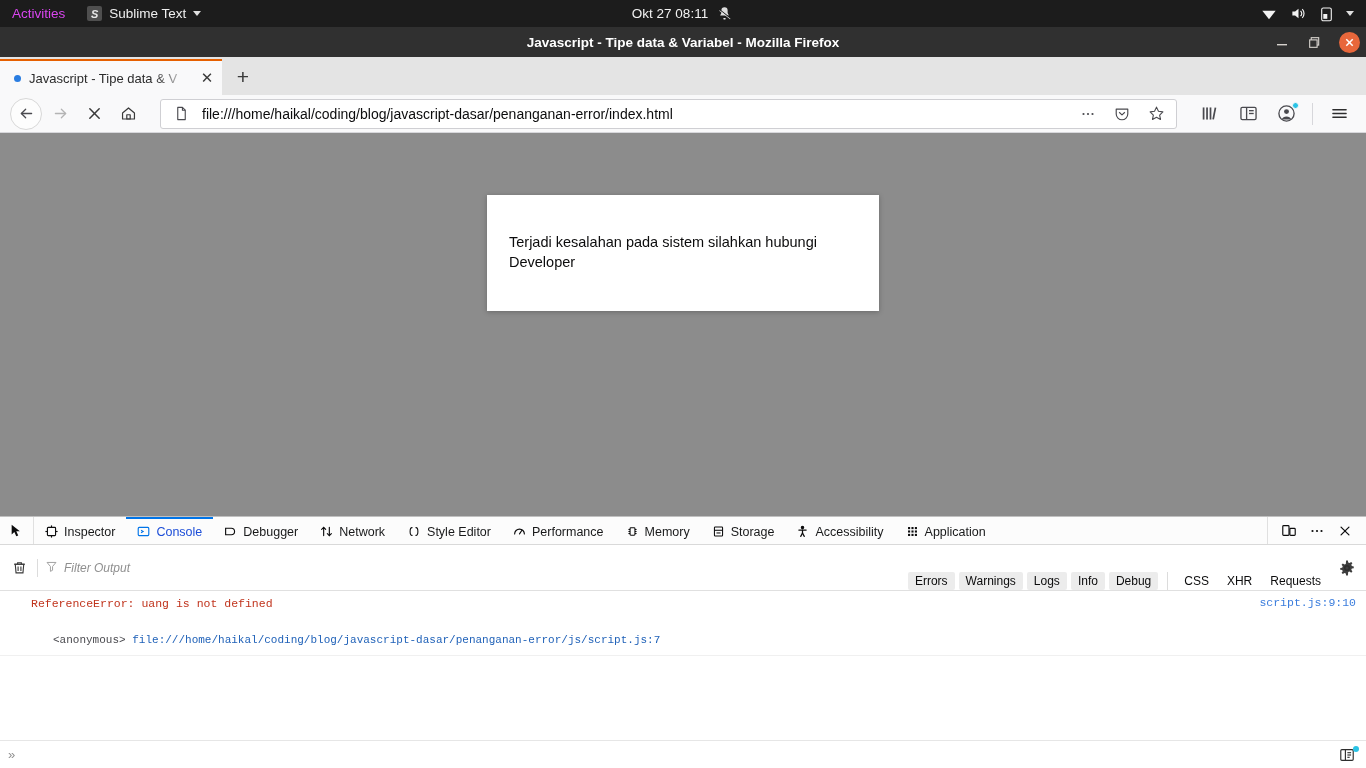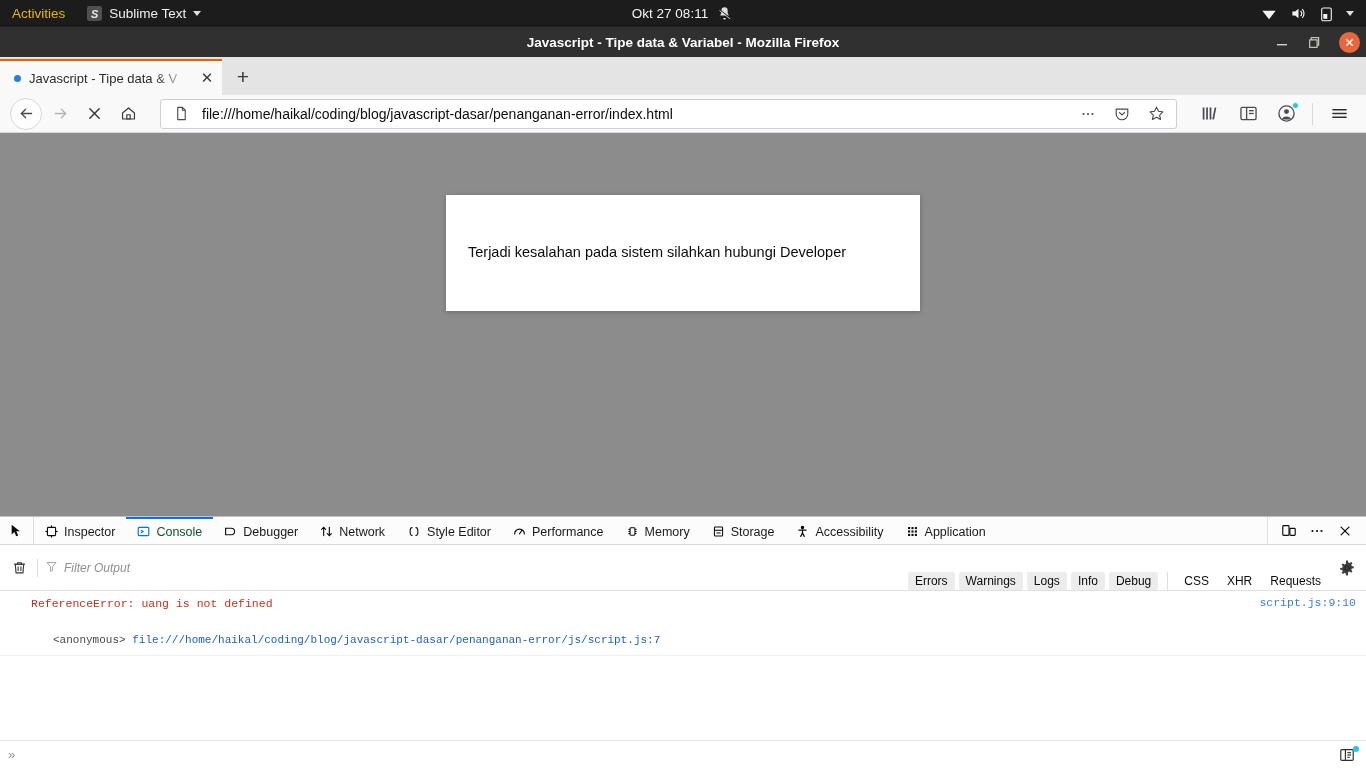--- a/index.html
+++ b/index.html
@@ -10,21 +10,21 @@
   }
   body { display: flex; flex-direction: column; }
 
   
   .gnome-bar {
     height: 27px; background: #1c1c1c; color: #ffffff;
     display: flex; align-items: center; flex: 0 0 27px;
     font-size: 13.5px; position: relative; padding: 0 12px;
   }
   .gnome-left { display: flex; align-items: center; gap: 22px; }
-  .activities { font-size: 13.5px; color: #eab308; text-align: center; }
+  .activities { font-size: 13.5px; color: #d946ef; text-align: center; }
   .app-menu { display: flex; align-items: center; gap: 7px; color: #efefef; }
   .sublime-icon {
     width: 15px; height: 15px; background: #4f4f4f; border-radius: 2px;
     display: flex; align-items: center; justify-content: center;
     font-size: 11px; font-weight: bold; color: #e8e8e8; font-style: italic;
   }
   .tri-down {
     width: 0; height: 0; border-left: 4.5px solid transparent;
     border-right: 4.5px solid transparent; border-top: 5px solid #e0e0e0;
   }
@@ -116,21 +116,21 @@
     border-radius: 50%; background: #2ac3e5; border: 1px solid #f9f9fa;
   }
   .navsep { width: 1px; height: 22px; background: #d7d7db; margin: 0 5px; }
 
   
   .content {
     flex: 1 1 auto; background: #8c8c8c; position: relative;
     display: flex; justify-content: center; align-items: flex-start;
   }
   .alert-dialog {
-    width: 474px; margin-top: 62px; background: #ffffff;
+    width: 392px; margin-top: 62px; background: #ffffff;
     box-shadow: 0 1px 5px rgba(0,0,0,.25); display: flex; flex-direction: column;
   }
   .alert-body {
     min-height: 116px; display: flex; align-items: center;
     padding: 0 22px; background: #ffffff;
   }
   .alert-msg { font-size: 14.5px; color: #0c0c0d; line-height: 1.35; }
   .alert-footer {
     background: #f1f1f1; border-top: 1px solid #dcdcdc; height: 62px;
     display: flex; align-items: center; justify-content: flex-end; padding-right: 26px;
@@ -154,21 +154,21 @@
   .dt-picker {
     width: 34px; display: flex; align-items: center; justify-content: center;
     color: #0c0c0d; border-right: 1px solid #e0e0e0;
   }
   .dt-tabs { display: flex; align-items: stretch; flex: 1; overflow: hidden; }
   .dt-tab {
     display: flex; align-items: center; gap: 6px; padding: 0 11px;
     font-size: 12.5px; color: #18191a; border-top: 2px solid transparent;
     white-space: nowrap;
   }
-  .dt-tab.active { color: #14532d; border-top-color: #0074e8; }
+  .dt-tab.active { color: #1d4ed8; border-top-color: #0074e8; }
   .dt-tab.active .dt-ico { color: #0074e8; }
   .dt-ico { display: flex; align-items: center; color: #0c0c0d; }
   .dt-right {
     display: flex; align-items: center; gap: 4px; padding: 0 9px;
     border-left: 1px solid #e0e0e0;
   }
   .dt-rbtn {
     width: 24px; height: 24px; display: flex; align-items: center;
     justify-content: center; color: #0c0c0d;
   }

